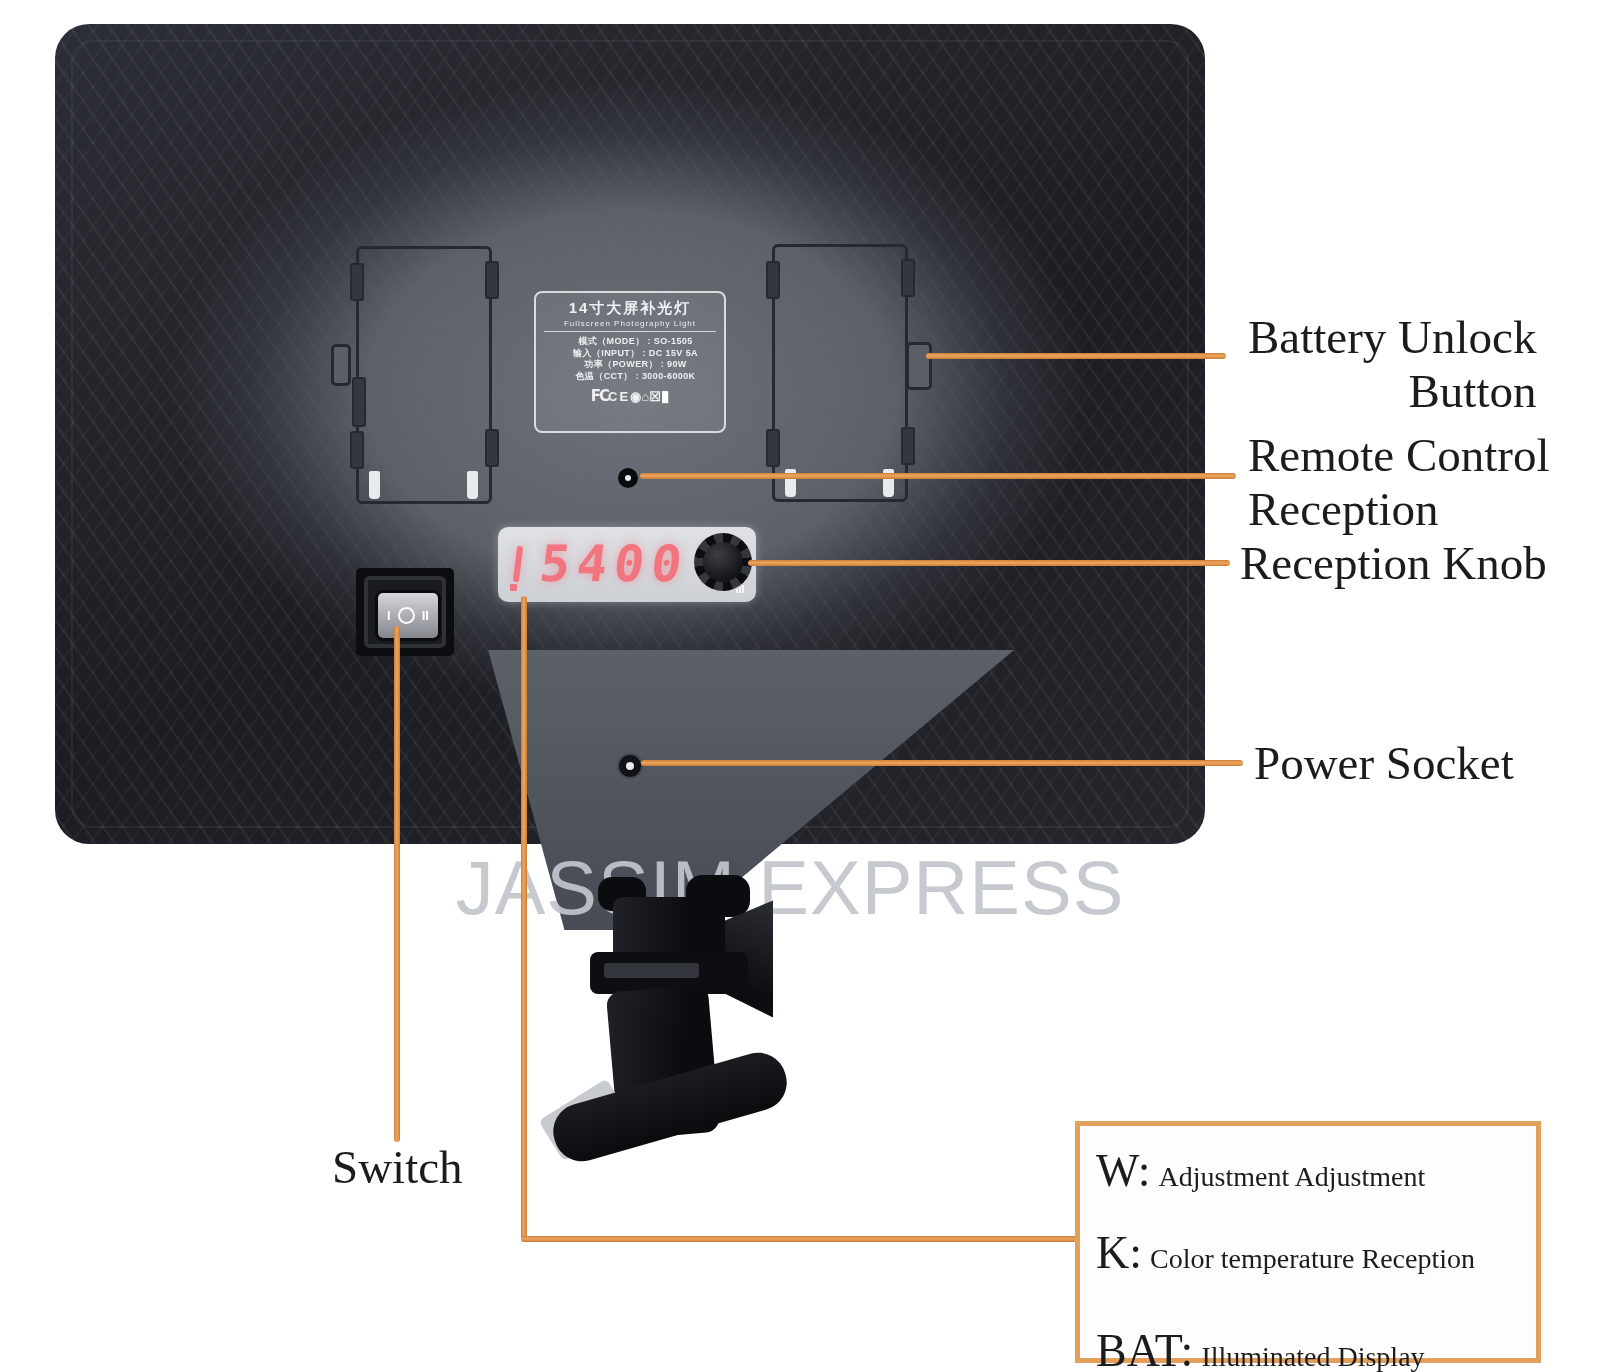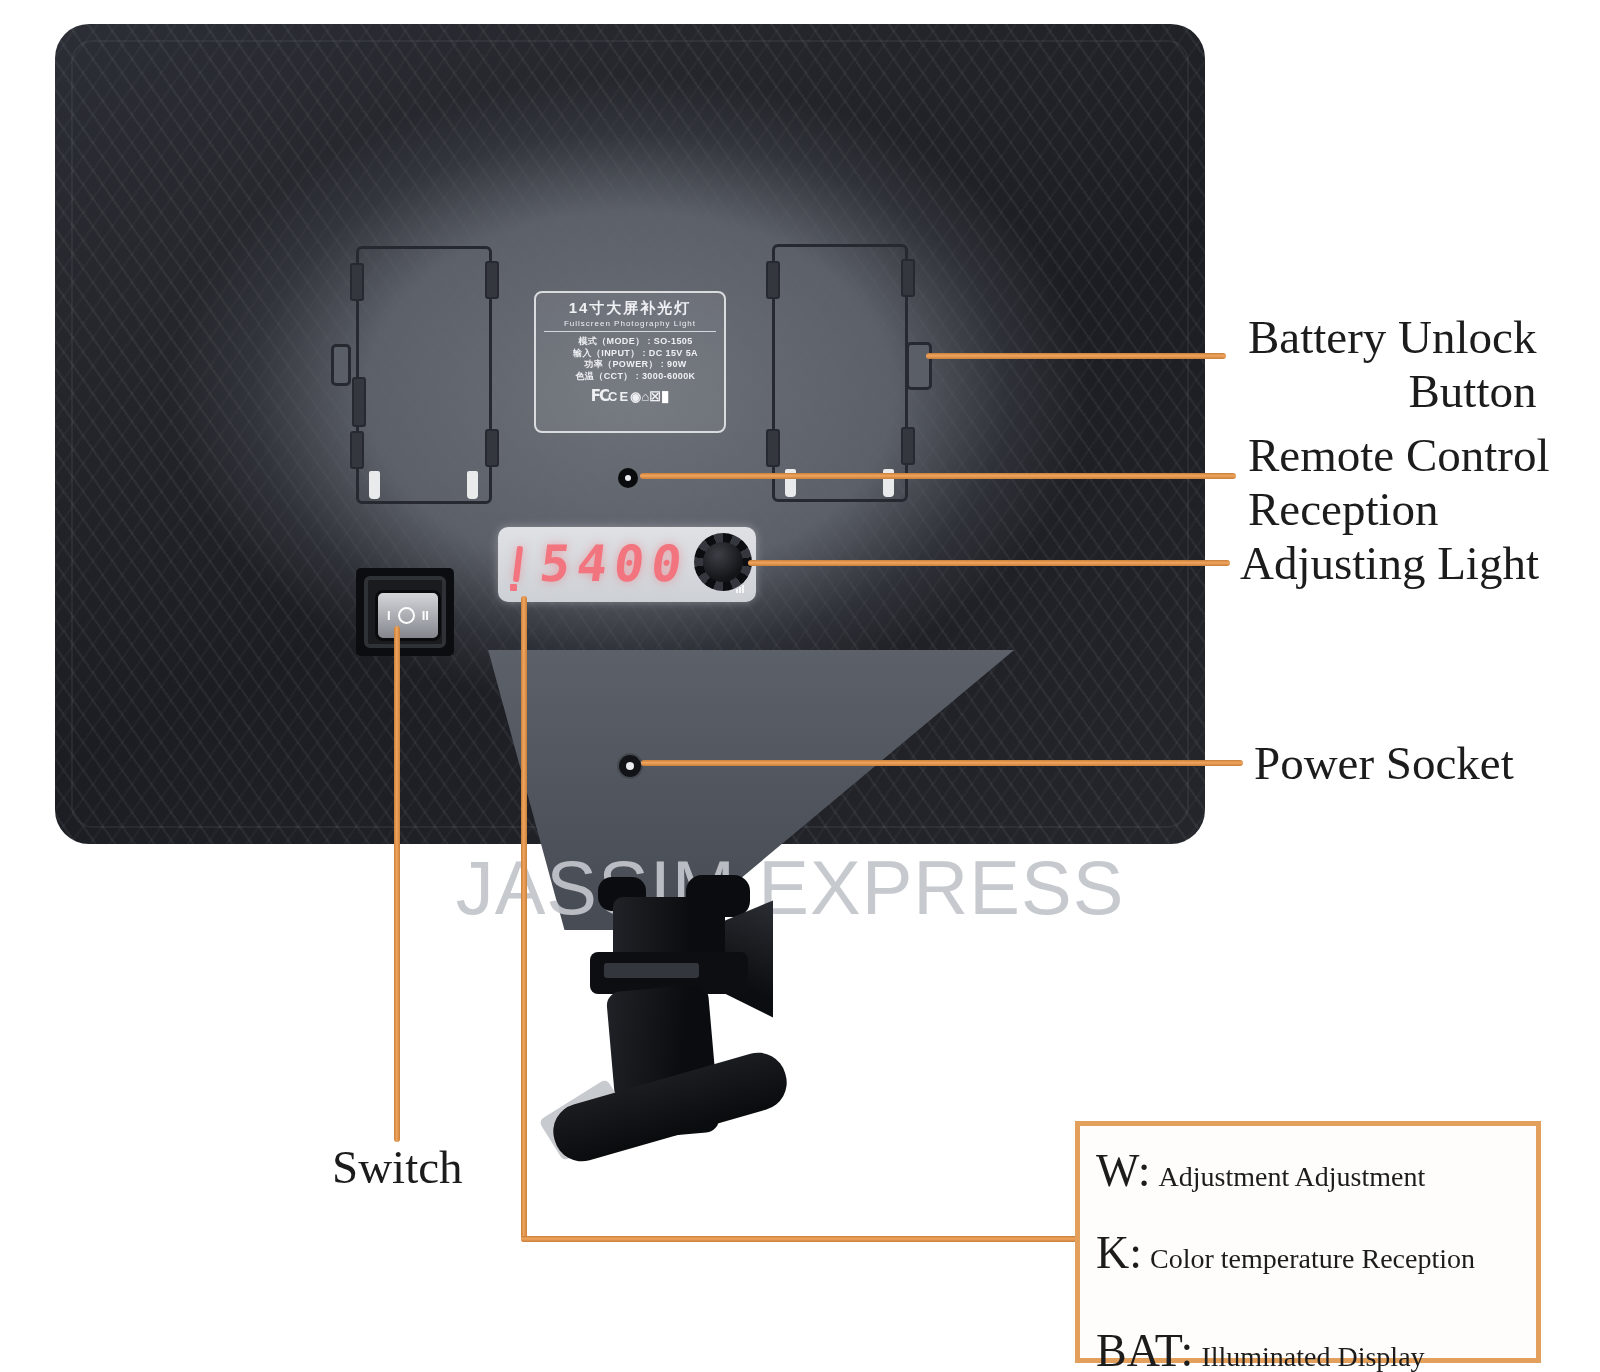--- a/index.html
+++ b/index.html
@@ -238,21 +238,21 @@
   <div class="oline-h l-disp-h"></div>
 
   <div class="anno lbl-battery">
     <div>Battery Unlock</div>
     <div>Button</div>
   </div>
   <div class="anno lbl-remote">
     <div>Remote Control</div>
     <div>Reception</div>
   </div>
-  <div class="anno lbl-knob">Adjusting Light</div>
+  <div class="anno lbl-knob">Reception Knob</div>
   <div class="anno lbl-power">Power Socket</div>
   <div class="anno lbl-switch">Switch</div>
 
   <div class="legend">
     <div class="legend-row r1">
       <span class="legend-key">W:</span>
       <span class="legend-desc">Adjustment Adjustment</span>
     </div>
     <div class="legend-row r2">
       <span class="legend-key">K:</span>

